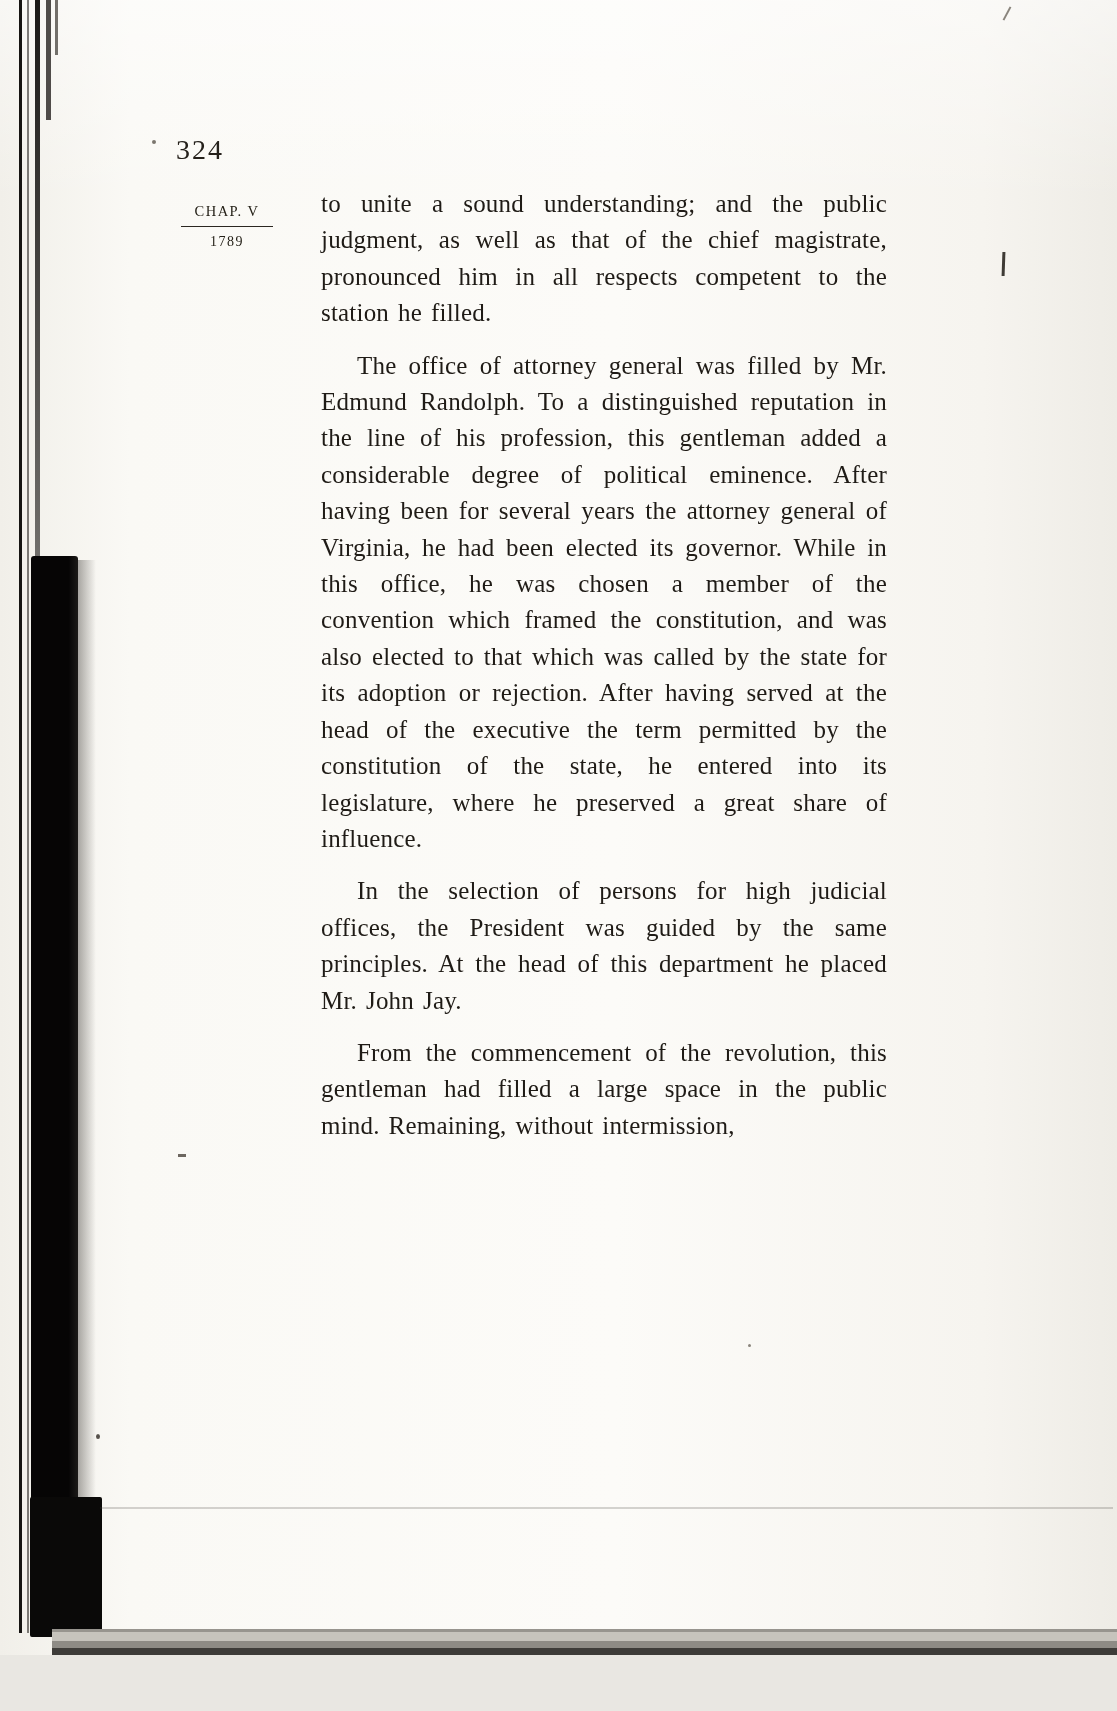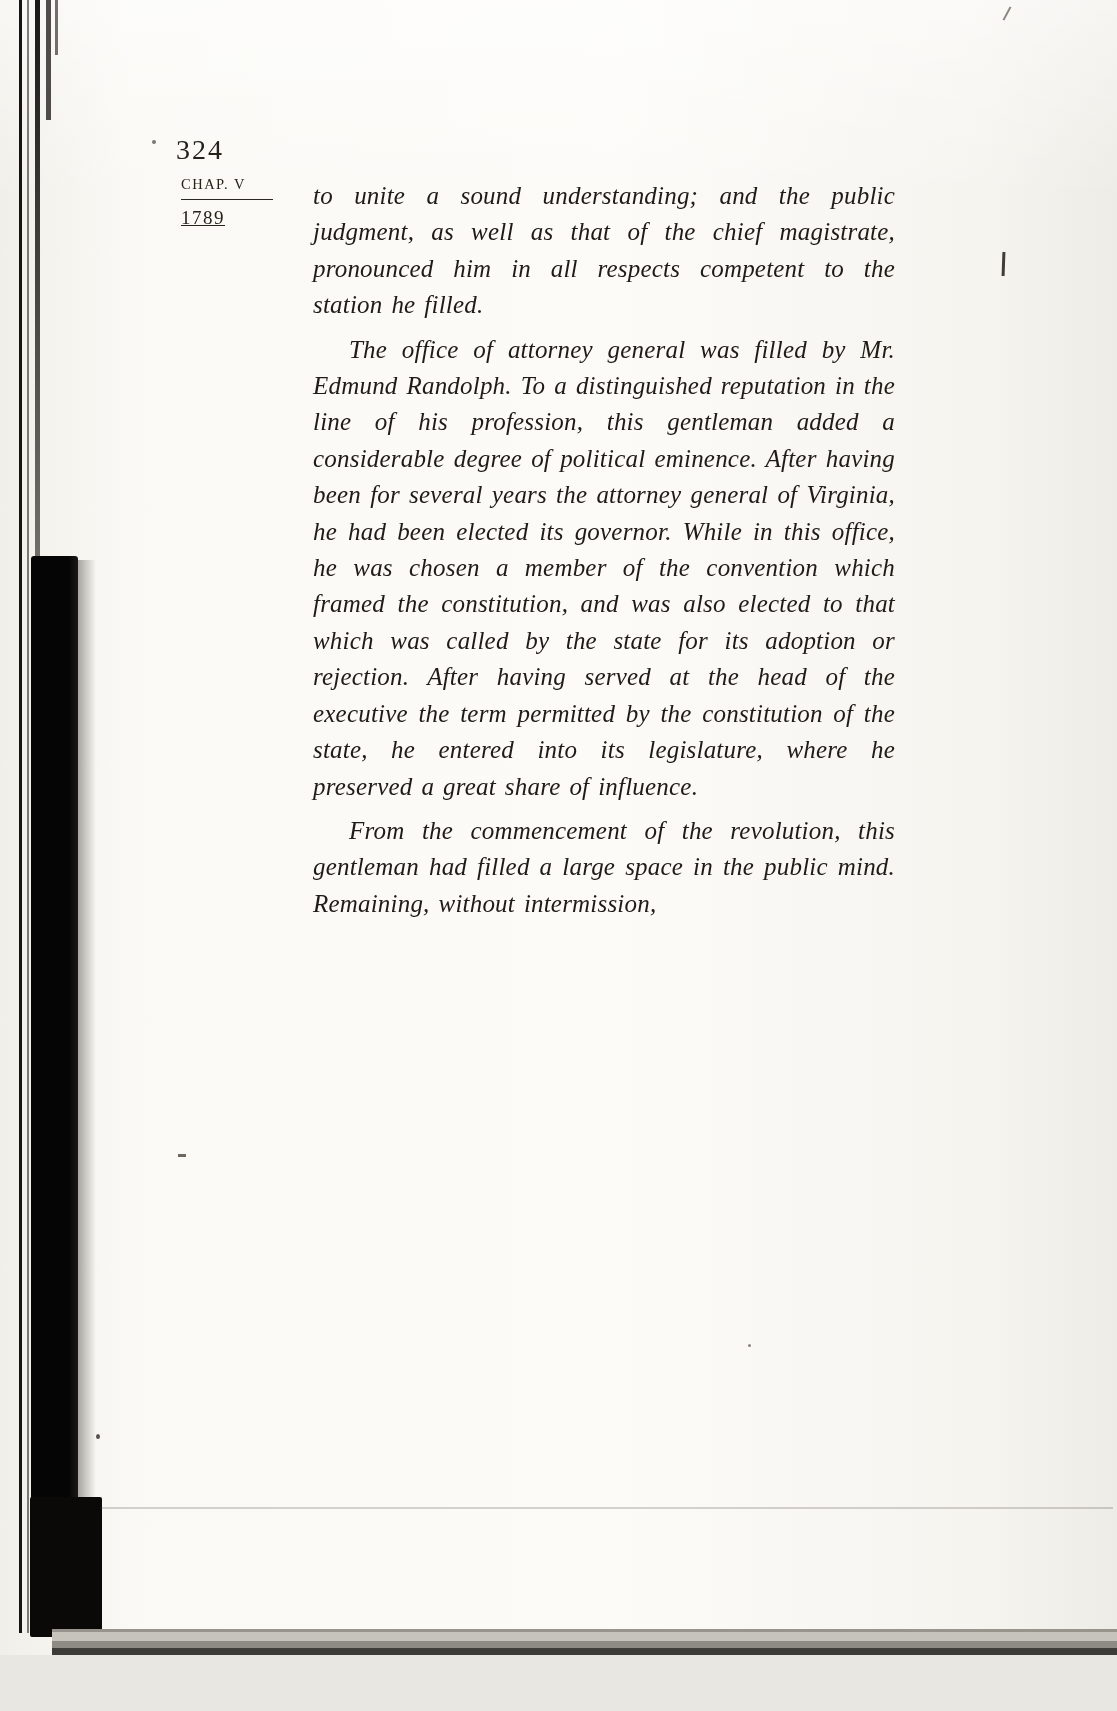--- a/index.html
+++ b/index.html
@@ -46,32 +46,32 @@
   
   .page-number {
     position:absolute; left:176px; top:134px;
     font-size:28px; letter-spacing:2px; color:#25211b;
   }
   .running-header {
     position:absolute; left:305px; top:141px; width:598px;
     text-align:center; font-size:17px; letter-spacing:3.5px; word-spacing:14px;
     color:#2a261f;
   }
-  .margin-note { position:absolute; left:181px; top:176px; width:92px; text-align:left; }
+  .margin-note { position:absolute; left:181px; top:203px; width:92px; text-align:center; }
   .margin-chapter { font-size:14.5px; letter-spacing:1.5px; color:#262219; }
   .margin-rule { width:92px; height:0; border-top:1.5px solid #2b2721; margin:6px auto 7px auto; }
-  .margin-year { font-size:19px; letter-spacing:1.5px; color:#262219;text-decoration:underline; }
+  .margin-year { font-size:14px; letter-spacing:1.5px; color:#262219; }
 
   .body-text {
     position:absolute; left:305px; top:170px; width:598px;
     font-size:25px; line-height:36.4px;
     text-align:justify; letter-spacing:0.2px; word-spacing:2.5px;
     color:#1f1b16;
   }
-  .body-text p { margin:8px;font-style:italic; }
+  .body-text p { margin:16px; }
   .body-text p.ind { text-indent:36px; }
 </style>
 </head>
 <body>
 
 <div class="page">
 
   <div class="binding">
     <div class="streak1"></div>
     <div class="streak2"></div>
@@ -96,16 +96,17 @@
 
   <div class="margin-note">
     <div class="margin-chapter">CHAP. V</div>
     <div class="margin-rule"></div>
     <div class="margin-year">1789</div>
   </div>
 
   <div class="body-text">
     <p>to unite a sound understanding; and the public judgment, as well as that of the chief magistrate, pronounced him in all respects competent to the station he filled.</p>
     <p class="ind">The office of attorney general was filled by Mr. Edmund Randolph. To a distinguished reputation in the line of his profession, this gentleman added a considerable degree of political eminence. After having been for several years the attorney general of Virginia, he had been elected its governor. While in this office, he was chosen a member of the convention which framed the constitution, and was also elected to that which was called by the state for its adoption or rejection. After having served at the head of the executive the term permitted by the constitution of the state, he entered into its legislature, where he preserved a great share of influence.</p>
+    <p class="ind">In the selection of persons for high judicial offices, the President was guided by the same principles. At the head of this department he placed Mr. John Jay.</p>
     <p class="ind">From the commencement of the revolution, this gentleman had filled a large space in the public mind. Remaining, without intermission,</p>
   </div>
 
 </div>
 
 </body></html>

